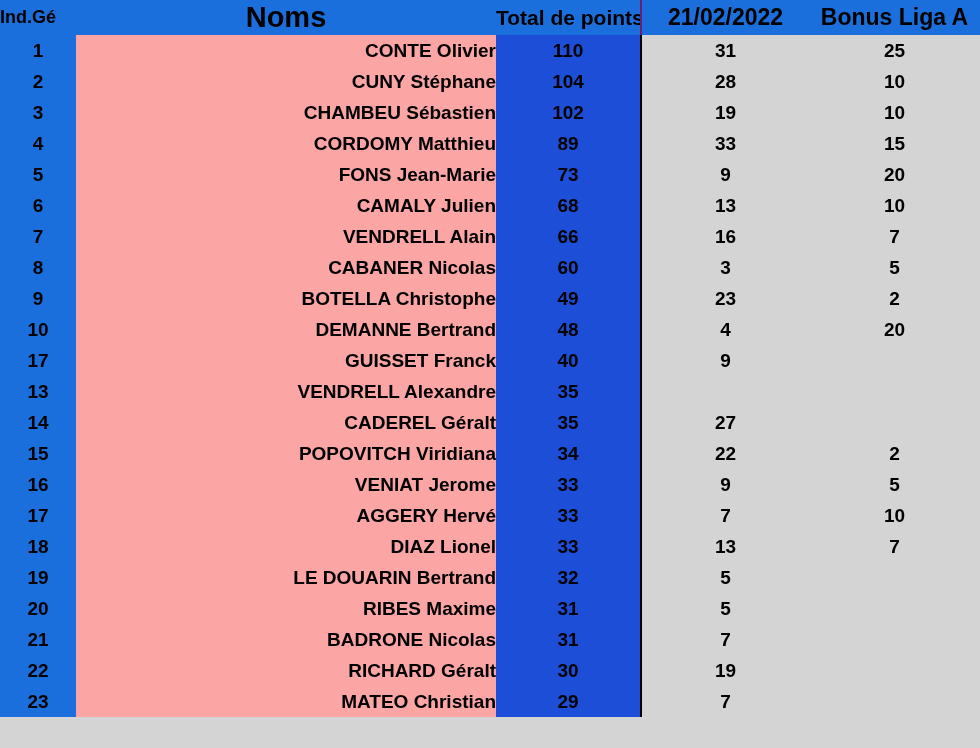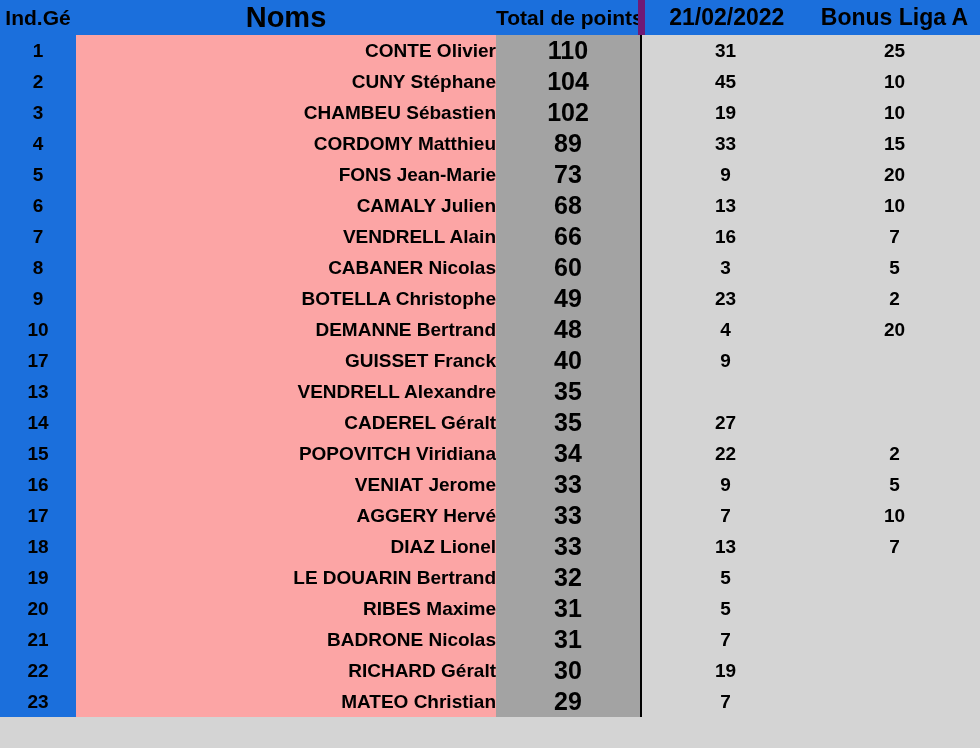--- a/index.html
+++ b/index.html
@@ -42,33 +42,33 @@
     color: #000000;
     font-weight: bold;
     font-size: 25px;
     height: 35px;
     line-height: 35px;
     text-align: center;
     white-space: nowrap;
     overflow: hidden;
   }
   .head-rank {
-    font-size: 21px;
-    text-align: center;
+    font-size: 18px;
+    text-align: left;
     padding-left: 2px;
   }
   .head-name {
     font-size: 29px;
   }
   .head-total {
     font-size: 21px;
   }
   .head-date {
     font-size: 23px;
-    border-left: 7px solid #701a75;
+    border-left: 2px solid #701a75;
   }
   .head-bonus {
     font-size: 23px;
   }
 
   
   .cell-rank {
     background: #1b6fdc;
     color: #000000;
     font-weight: bold;
@@ -85,24 +85,24 @@
     font-size: 19px;
     height: 31px;
     line-height: 31px;
     text-align: right;
     padding-left: 10px;
     vertical-align: middle;
     white-space: nowrap;
     overflow: hidden;
   }
   .cell-total {
-    background: #a3a3a3;
-    color: #000000;
-    font-weight: bold;
-    font-size: 25px;
+    background: #1d4ed8;
+    color: #000000;
+    font-weight: bold;
+    font-size: 19px;
     height: 31px;
     line-height: 31px;
     text-align: center;
     vertical-align: middle;
   }
   .cell-date {
     background: #d4d4d4;
     color: #000000;
     font-weight: bold;
     font-size: 19px;
@@ -149,21 +149,21 @@
           <td class="cell-rank">1</td>
           <td class="cell-name">CONTE Olivier</td>
           <td class="cell-total">110</td>
           <td class="cell-date">31</td>
           <td class="cell-bonus">25</td>
         </tr>
         <tr>
           <td class="cell-rank">2</td>
           <td class="cell-name">CUNY Stéphane</td>
           <td class="cell-total">104</td>
-          <td class="cell-date">45</td>
+          <td class="cell-date">28</td>
           <td class="cell-bonus">10</td>
         </tr>
         <tr>
           <td class="cell-rank">3</td>
           <td class="cell-name">CHAMBEU Sébastien</td>
           <td class="cell-total">102</td>
           <td class="cell-date">19</td>
           <td class="cell-bonus">10</td>
         </tr>
         <tr>

